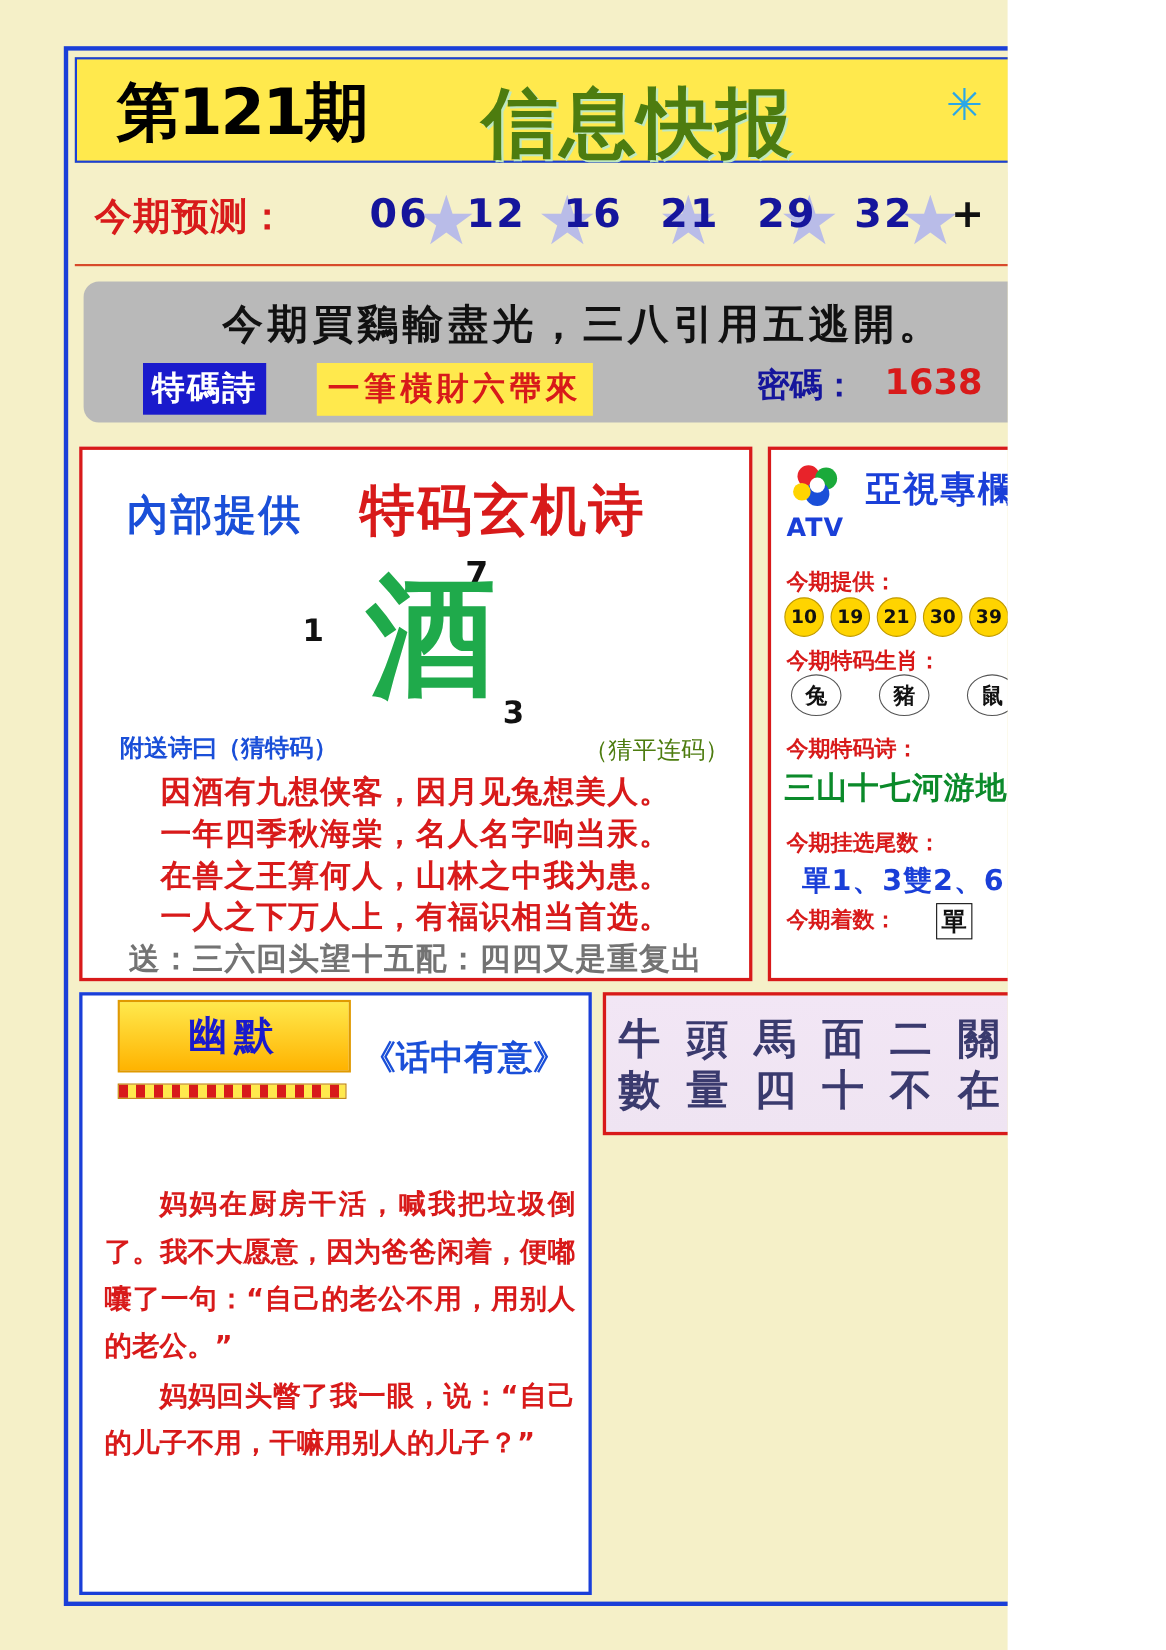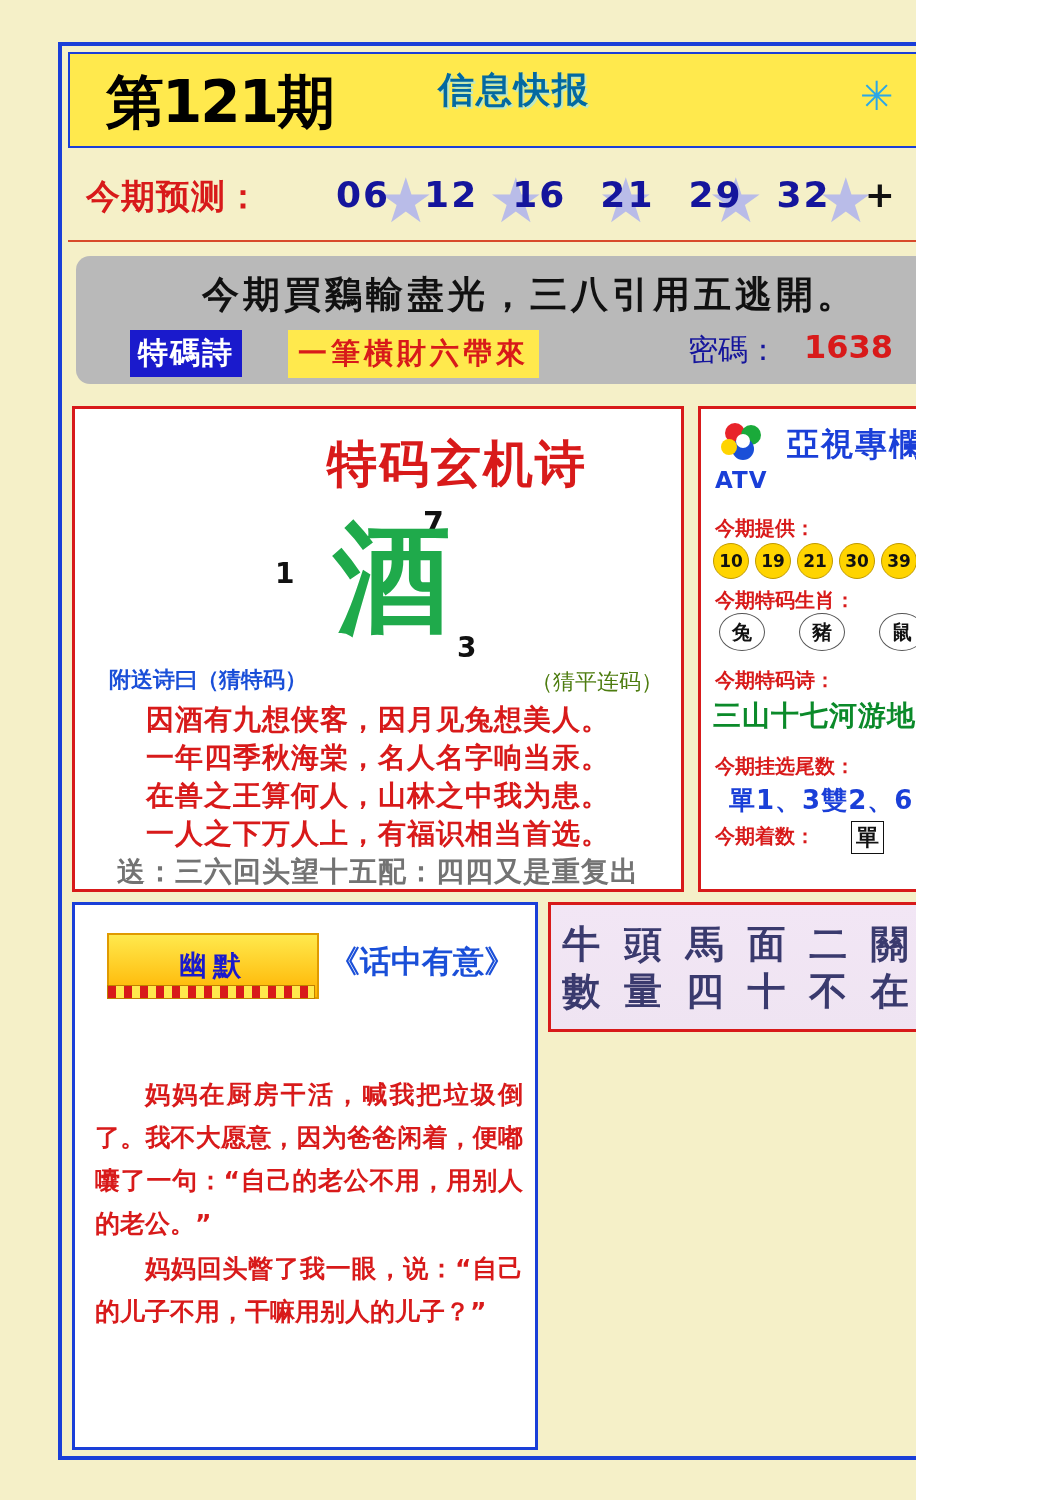--- a/index.html
+++ b/index.html
@@ -46,23 +46,23 @@
     font-size: 58px;
     font-weight: bold;
     color: #000;
     letter-spacing: -2px;
     font-family: "DejaVu Sans", "Liberation Sans", sans-serif;
   }
   .paper-title {
     position: absolute;
     left: 368px;
     top: 12px;
-    font-size: 36px;
-    font-weight: bold;
-    color: #0369a1;
+    font-size: 69px;
+    font-weight: bold;
+    color: #4d7c0f;
     letter-spacing: 2px;
     text-shadow: 2px 2px 0 #bfe8c0;
   }
   .edition {
     position: absolute;
     left: 848px;
     top: 52px;
     font-size: 22px;
     font-weight: bold;
     color: #000;
@@ -163,21 +163,21 @@
     font-weight: bold;
     padding: 4px 10px;
     letter-spacing: 4px;
     font-family: "DejaVu Serif", "Liberation Serif", serif;
   }
   .mima-label {
     position: absolute;
     left: 612px;
     top: 74px;
     font-size: 30px;
-    font-weight: normal;
+    font-weight: bold;
     color: #15159c;
   }
   .mima-val {
     position: absolute;
     left: 728px;
     top: 72px;
     font-size: 32px;
     font-weight: bold;
     color: #d81a1a;
   }
@@ -403,29 +403,29 @@
     top: 902px;
     width: 466px;
     height: 548px;
     background: #ffffff;
     border: 3px solid #1a3fd8;
     box-sizing: border-box;
   }
   .humor-badge {
     position: absolute;
     left: 32px;
-    top: 28px;
+    top: 4px;
     width: 208px;
     height: 62px;
     background: linear-gradient(#ffe94d, #ffb300);
     border: 2px solid #e09a00;
     display: flex;
     align-items: center;
     justify-content: center;
-    font-size: 28px;
+    font-size: 36px;
     font-weight: bold;
     color: #1a1acc;
     letter-spacing: 6px;
   }
   .humor-badge-strip {
     position: absolute;
     left: 32px;
     top: 80px;
     width: 208px;
     height: 14px;
@@ -530,20 +530,21 @@
 
   <div class="gray-box">
     <div class="gray-line1">今期買鷄輸盡光，三八引用五逃開。</div>
     <div class="tag-tema">特碼詩</div>
     <div class="tag-poem">一筆橫財六帶來</div>
     <div class="mima-label">密碼：</div>
     <div class="mima-val">1638</div>
   </div>
 
   <div class="left-panel">
+    <div class="lp-sub">內部提供</div>
     <div class="lp-title">特码玄机诗</div>
     <div class="num7">7</div>
     <div class="num1">1</div>
     <div class="big-char">酒</div>
     <div class="num3">3</div>
     <div class="lp-note-left">附送诗曰（猜特码）</div>
     <div class="lp-note-right">（猜平连码）</div>
     <div class="poem-lines">
       <div class="poem-line">因酒有九想侠客，因月见兔想美人。</div>
       <div class="poem-line">一年四季秋海棠，名人名字响当汞。</div>

